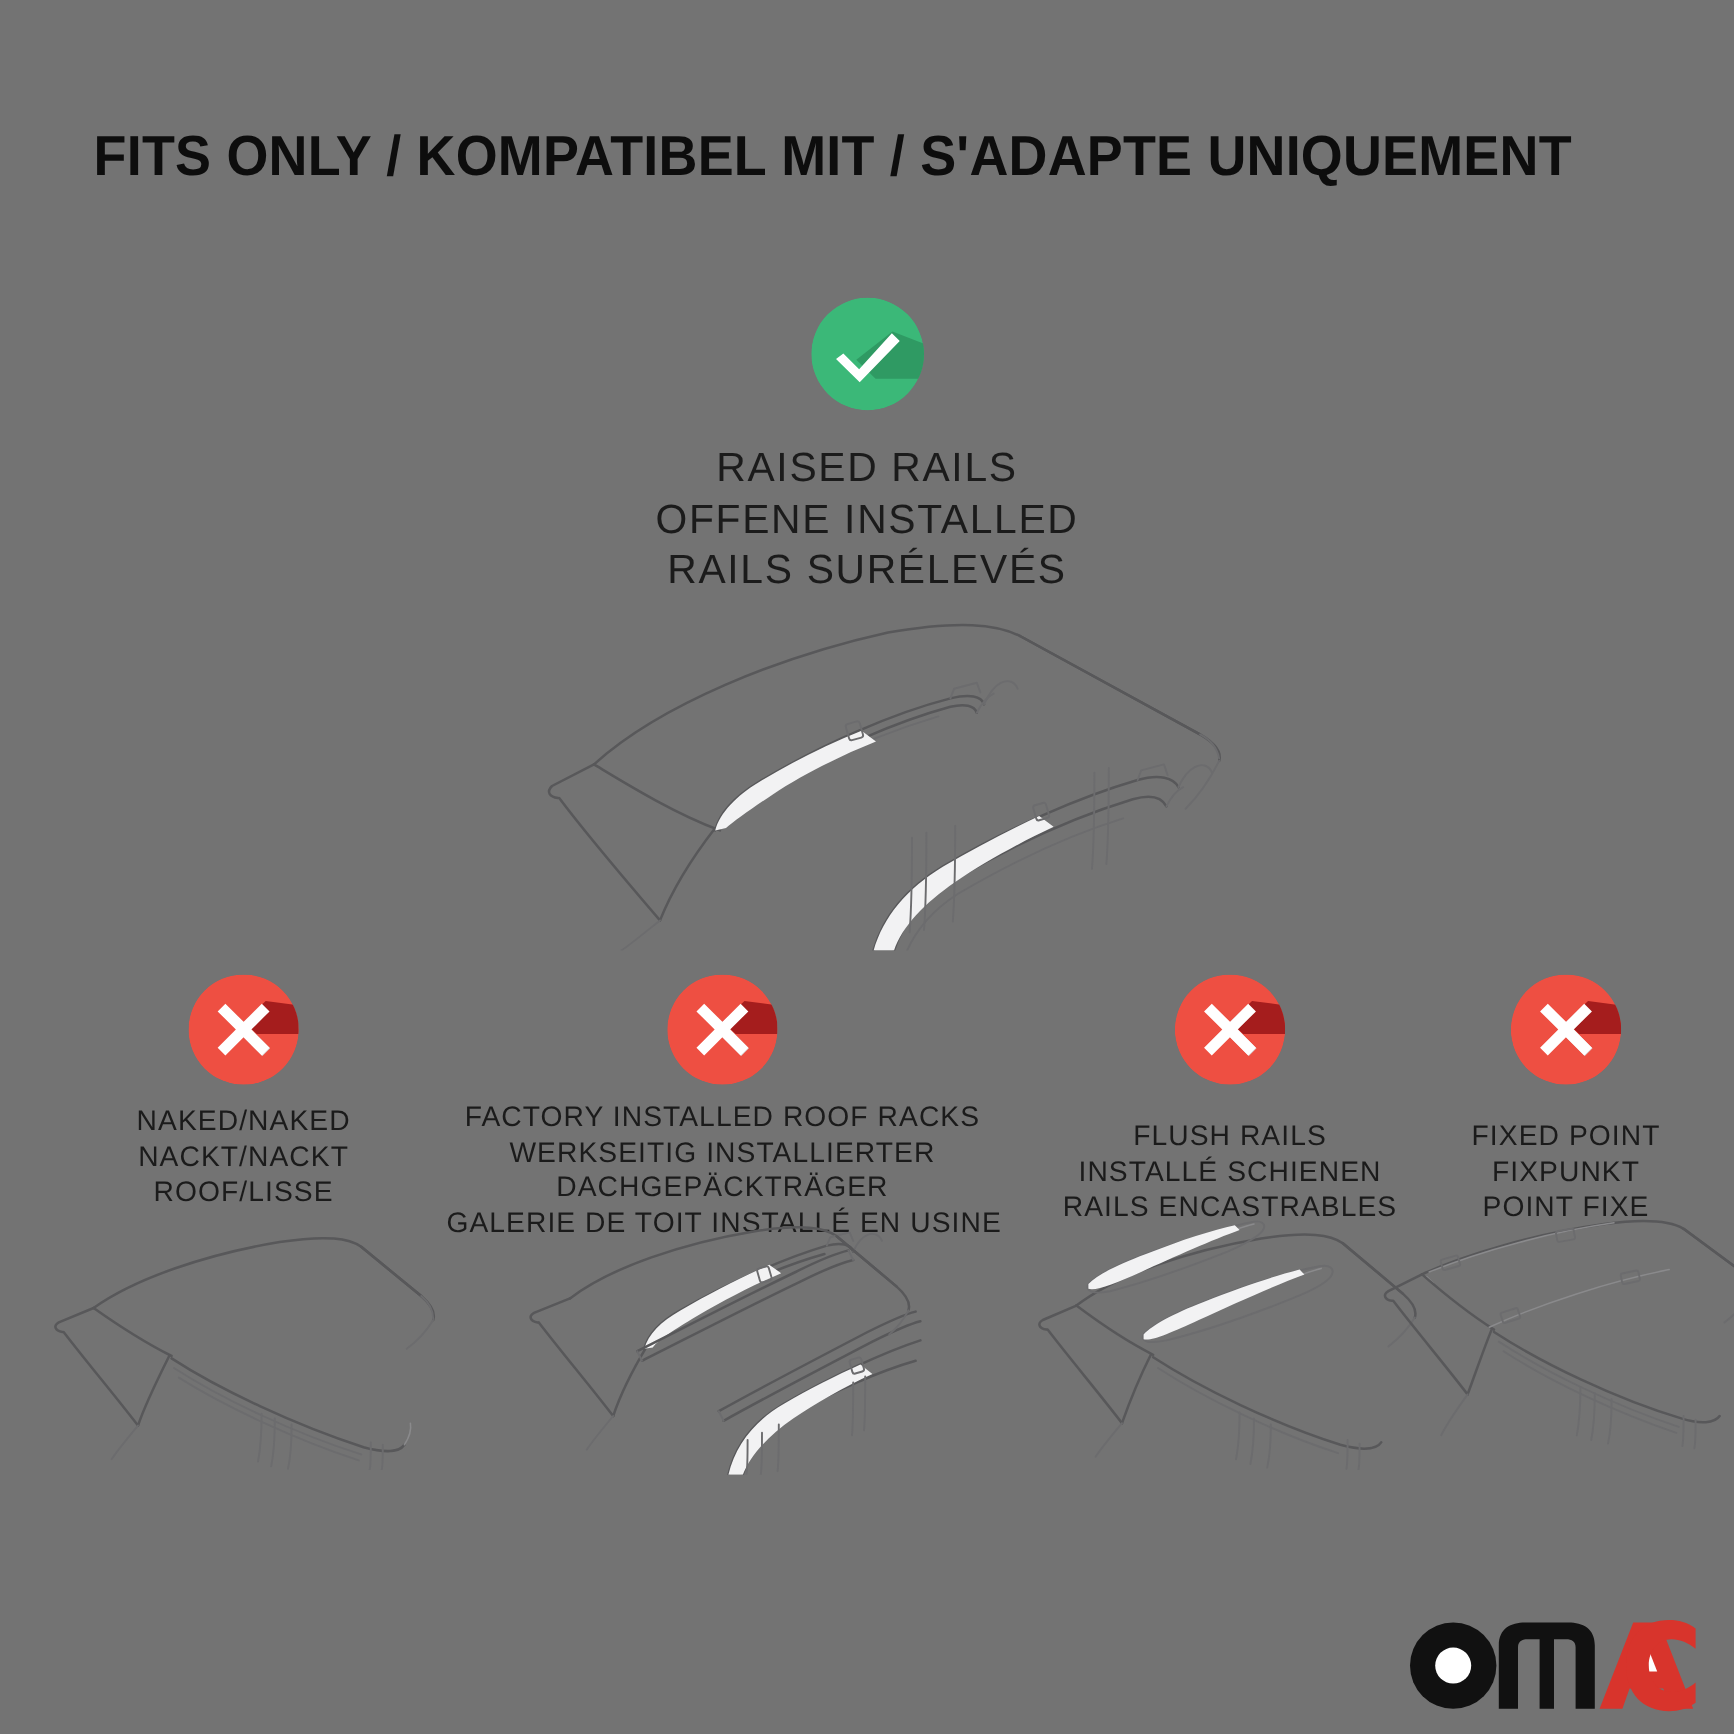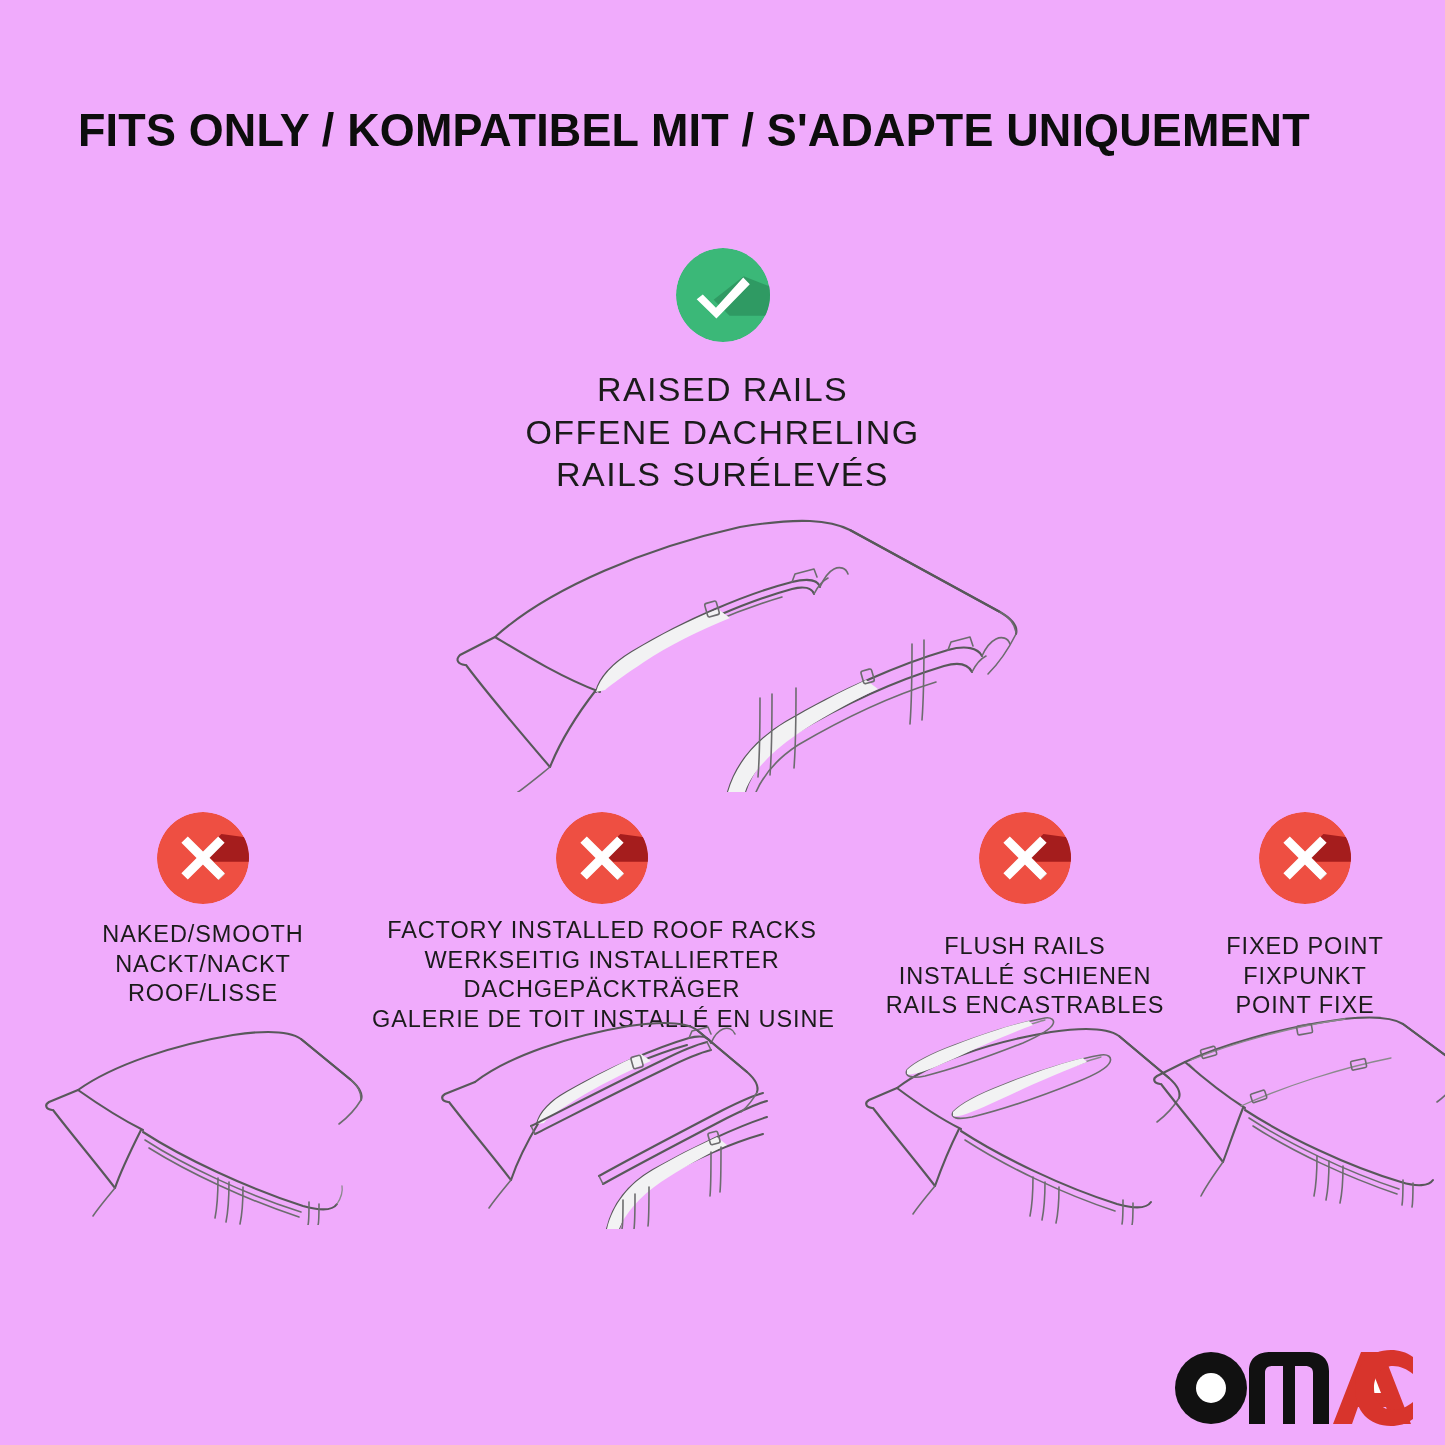--- a/index.html
+++ b/index.html
@@ -9,21 +9,21 @@
     background: #ffffff;
   }
   body {
     font-family: "Liberation Sans", sans-serif;
     -webkit-font-smoothing: antialiased;
   }
   #page {
     position: relative;
     width: 1445px;
     height: 1445px;
-    background: #f0abfc;
+    background: #737373;
     overflow: hidden;
   }
 
   
   .title {
     position: absolute;
     left: 78px;
     top: 104px;
     width: 1300px;
     font-size: 47px;
@@ -147,21 +147,21 @@
       <div class="disc">
         <svg viewBox="0 0 100 100" aria-hidden="true">
           <circle cx="50" cy="50" r="50" fill="#3bb878"></circle>
           <path d="M40 55 L57 72 L100 72 L100 41 L72 30 Z" fill="#2f9a63"></path>
           <path d="M28.5 49.5 L42.5 63.5 L71.5 31.5 L78.5 38.5 L43 75 L22 54.5 Z" fill="#ffffff"></path>
         </svg>
       </div>
     </div>
     <div class="hero-caption">
       <div>RAISED RAILS</div>
-      <div>OFFENE DACHRELING</div>
+      <div>OFFENE INSTALLED</div>
       <div>RAILS SURÉLEVÉS</div>
     </div>
   </div>
 
   <div class="hero-art">
     <svg viewBox="0 0 650 300" aria-hidden="true">
 
       <path class="line" d="M95 145 C150 95 250 55 340 35 C400 25 430 28 450 38 L600 120"></path>
       <path class="line" d="M95 145 L60 163 C55 168 58 172 65 173"></path>
       <path class="line" d="M95 145 C120 160 160 185 200 200"></path>
@@ -213,21 +213,21 @@
               <circle cx="50" cy="50" r="50" fill="#ee4f42"></circle>
               <path d="M50 43 L62 54 L100 54 L100 28 L70 24 Z" fill="#a51d1d"></path>
               <path d="M57 50 L74 67 L67 74 L50 57 Z" fill="#d6d6d6"></path>
               <path d="M33.5 26.5 L50 43 L66.5 26.5 L73.5 33.5 L57 50 L73.5 66.5
                        L66.5 73.5 L50 57 L33.5 73.5 L26.5 66.5 L43 50 L26.5 33.5 Z" fill="#ffffff"></path>
             </svg>
           </div>
         </div>
       </div>
       <div class="col-caption">
-        <div>NAKED/SMOOTH</div>
+        <div>NAKED/NAKED</div>
         <div>NACKT/NACKT</div>
         <div>ROOF/LISSE</div>
       </div>
       <div class="col-art" style="top:198px">
         <svg width="340" height="215" viewBox="0 0 340 215" aria-hidden="true">
           <path class="line" d="M45 80 C80 55 140 35 200 25 C240 19 258 22 268 29 L318 70"></path>
           <path class="line" d="M45 80 L16 92 C11 95 13 99 19 100"></path>
           <path class="line" d="M45 80 C62 92 86 108 110 120"></path>
           <path class="line" d="M20 100 C40 126 62 152 82 178"></path>
           <path class="line" d="M108 120 C98 140 88 160 82 178"></path>

